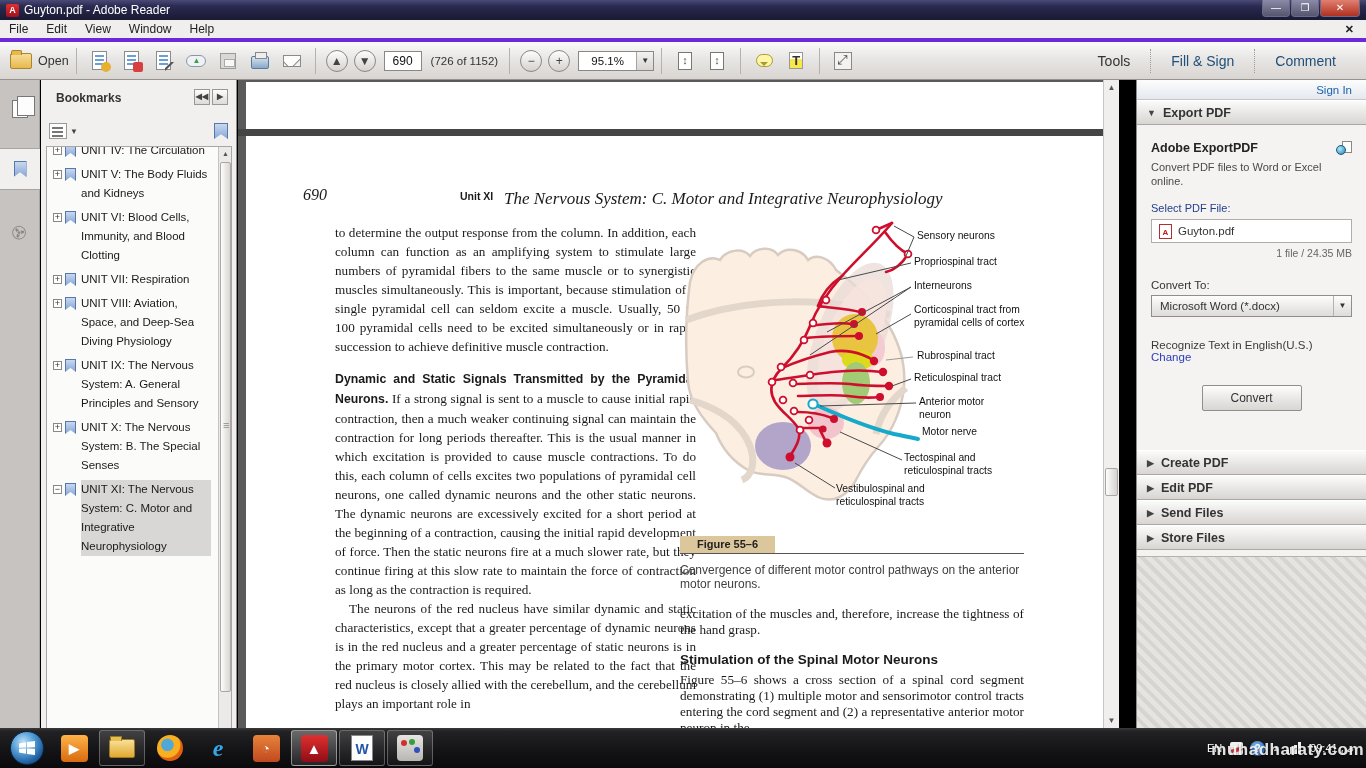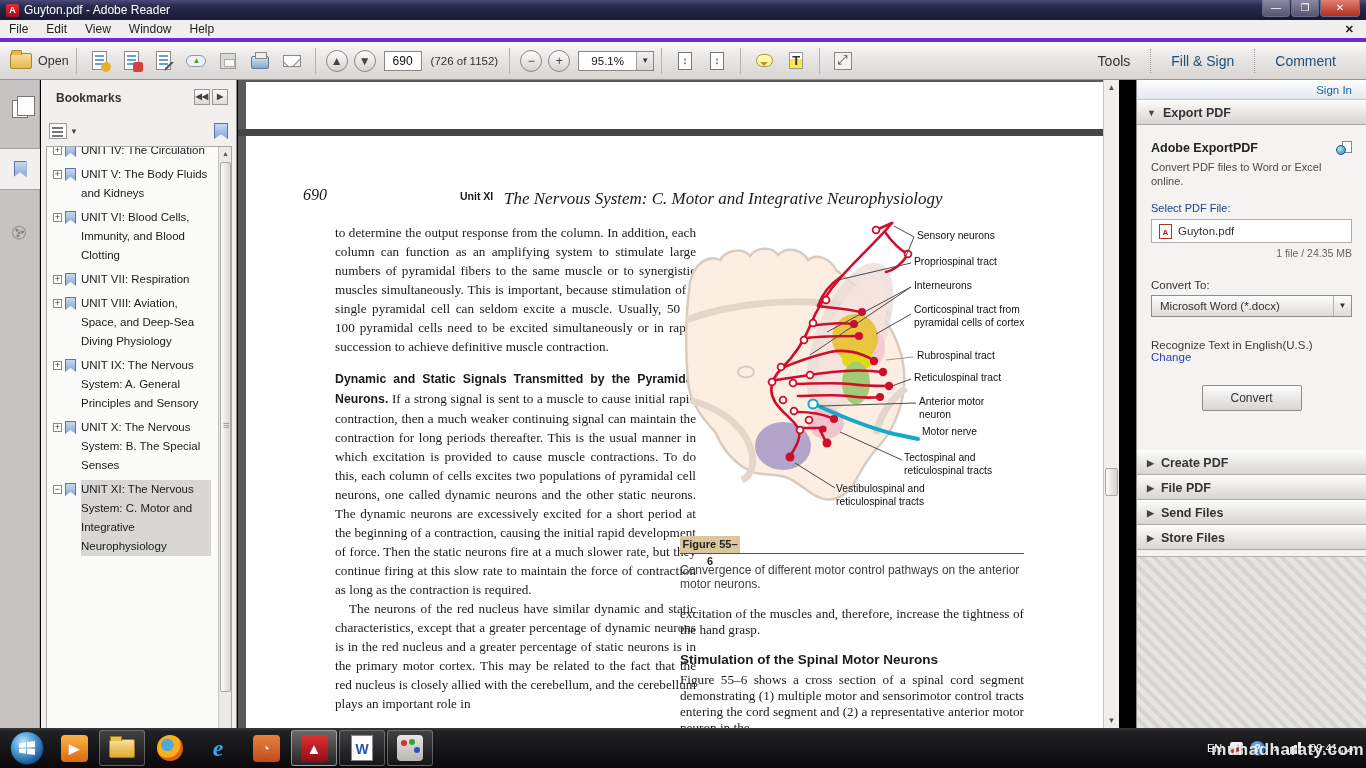--- a/index.html
+++ b/index.html
@@ -118,21 +118,21 @@
   .pg-head-title { position:absolute; left:258px; top:53px; font-size:17px; font-style:italic; }
 
   .col-left { position:absolute; left:57px; top:87px; width:361px; font-size:13.2px; line-height:19px; text-align:justify;margin-left:32px; }
   .col-left p.p1 { margin-bottom:13px; }
   .runin { font-family:"Liberation Sans",sans-serif; font-weight:bold; font-size:12.3px; }
   .col-left p.p3 { text-indent:14px; }
 
   .fig { position:absolute; left:434px; top:84px; width:345px; height:295px; }
   .fig-label { position:absolute; font-family:"Liberation Sans",sans-serif; font-size:10.3px; line-height:12.5px; color:#111; }
   .figbar { position:absolute; left:434px; top:400px; width:344px; border-bottom:1.5px solid #555; height:18px; }
-  .figtag { position:absolute; left:0px; top:0px; width:60px; height:17px; background:#dcc69c; font-family:"Liberation Sans",sans-serif;
+  .figtag { position:absolute; left:0px; top:0px; width:95px; height:17px; background:#dcc69c; font-family:"Liberation Sans",sans-serif;
     font-size:11px; font-weight:bold; text-align:center; line-height:17px; color:#222; }
   .figcap { position:absolute; left:434px; top:428px; width:344px; font-family:"Liberation Sans",sans-serif; font-size:12px; line-height:13.5px; color:#3f3f3f; }
   .col-right { position:absolute; left:434px; top:470px; width:344px; font-size:13.2px; line-height:16.2px; text-align:justify; }
   .col-right .sec-head { font-family:"Liberation Sans",sans-serif; font-weight:bold; font-size:13.5px; text-align:left; margin:14px 0 3px 0; }
 
   
   .rpanel { position:absolute; left:1136px; top:80px; width:230px; height:648px; background:#f4f3f1; border-left:1px solid #8e8c8a; }
   .signin-bar { height:20px; background:linear-gradient(180deg,#fdfdfd,#e4e8ee); border-bottom:1px solid #c8c5c2; text-align:right; }
   .signin { font-size:11.5px; color:#1a62ae; margin-right:14px; line-height:20px; display:inline-block; }
   .sec-bar { height:25px; background:linear-gradient(180deg,#fbfbfa,#d8d5d2); border-top:1px solid #fff; border-bottom:1px solid #aaa7a4;
@@ -515,21 +515,21 @@
       <div class="rp-change">Change</div>
       <div class="convert-btn">Convert</div>
     </div>
     <div class="rp-sections">
         <div class="sec-bar">
           <span class="tri">▶</span>
           <span>Create PDF</span>
         </div>
         <div class="sec-bar">
           <span class="tri">▶</span>
-          <span>File PDF</span>
+          <span>Edit PDF</span>
         </div>
         <div class="sec-bar">
           <span class="tri">▶</span>
           <span>Send Files</span>
         </div>
         <div class="sec-bar">
           <span class="tri">▶</span>
           <span>Store Files</span>
         </div>
       </div>

